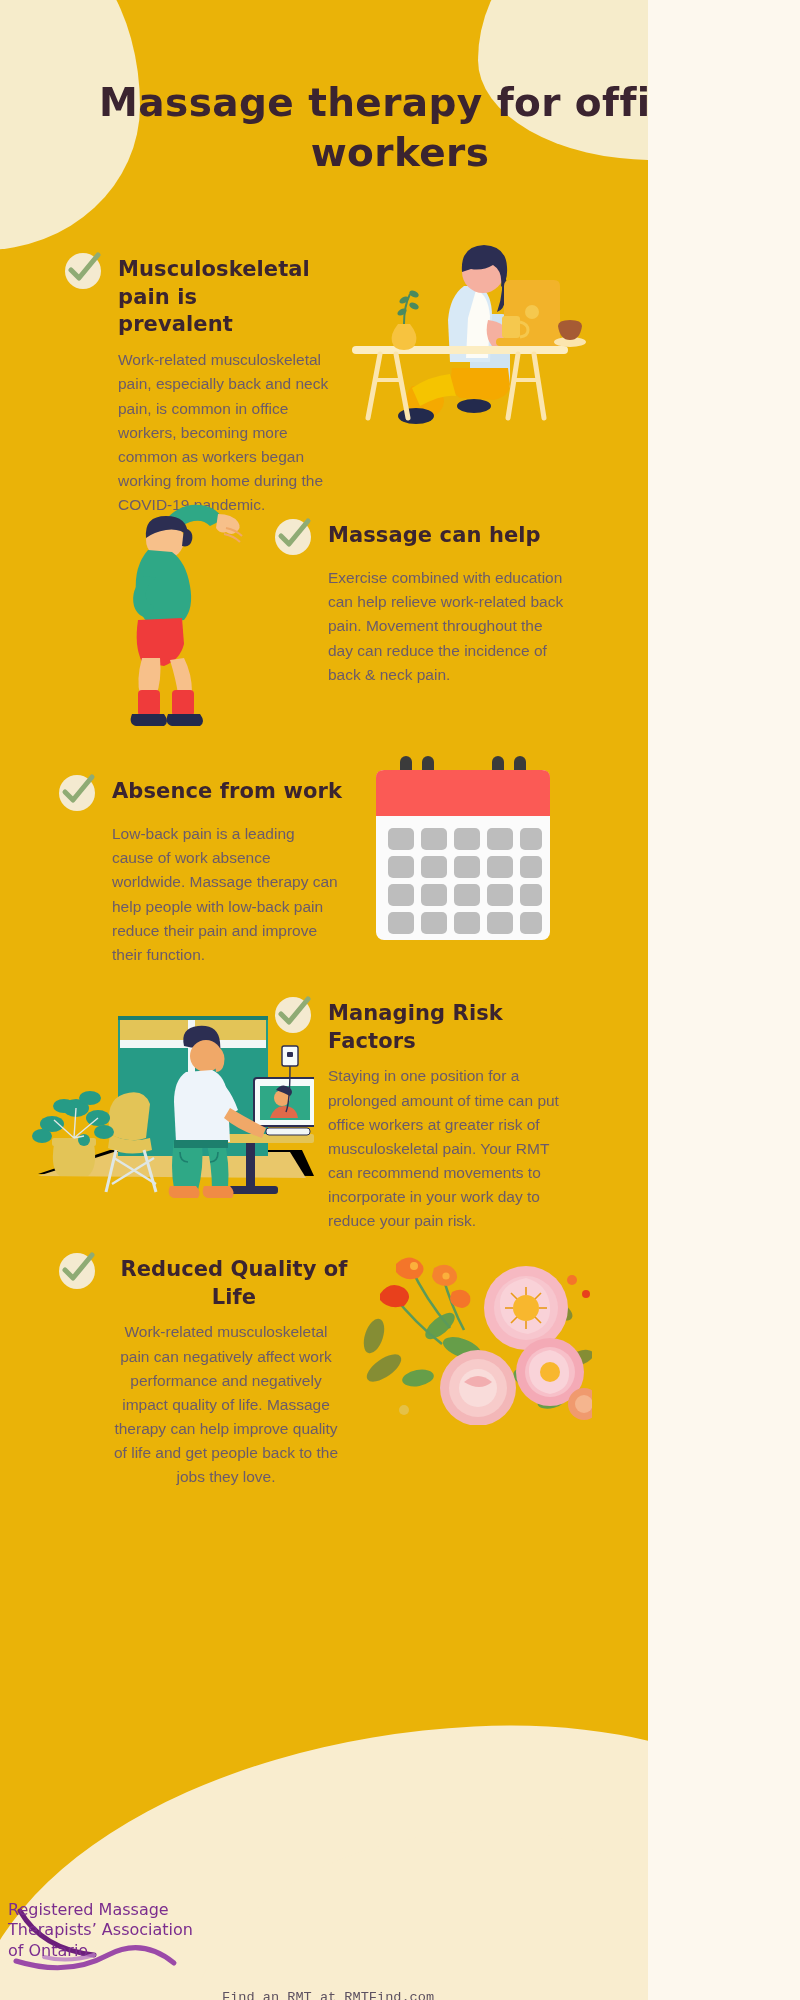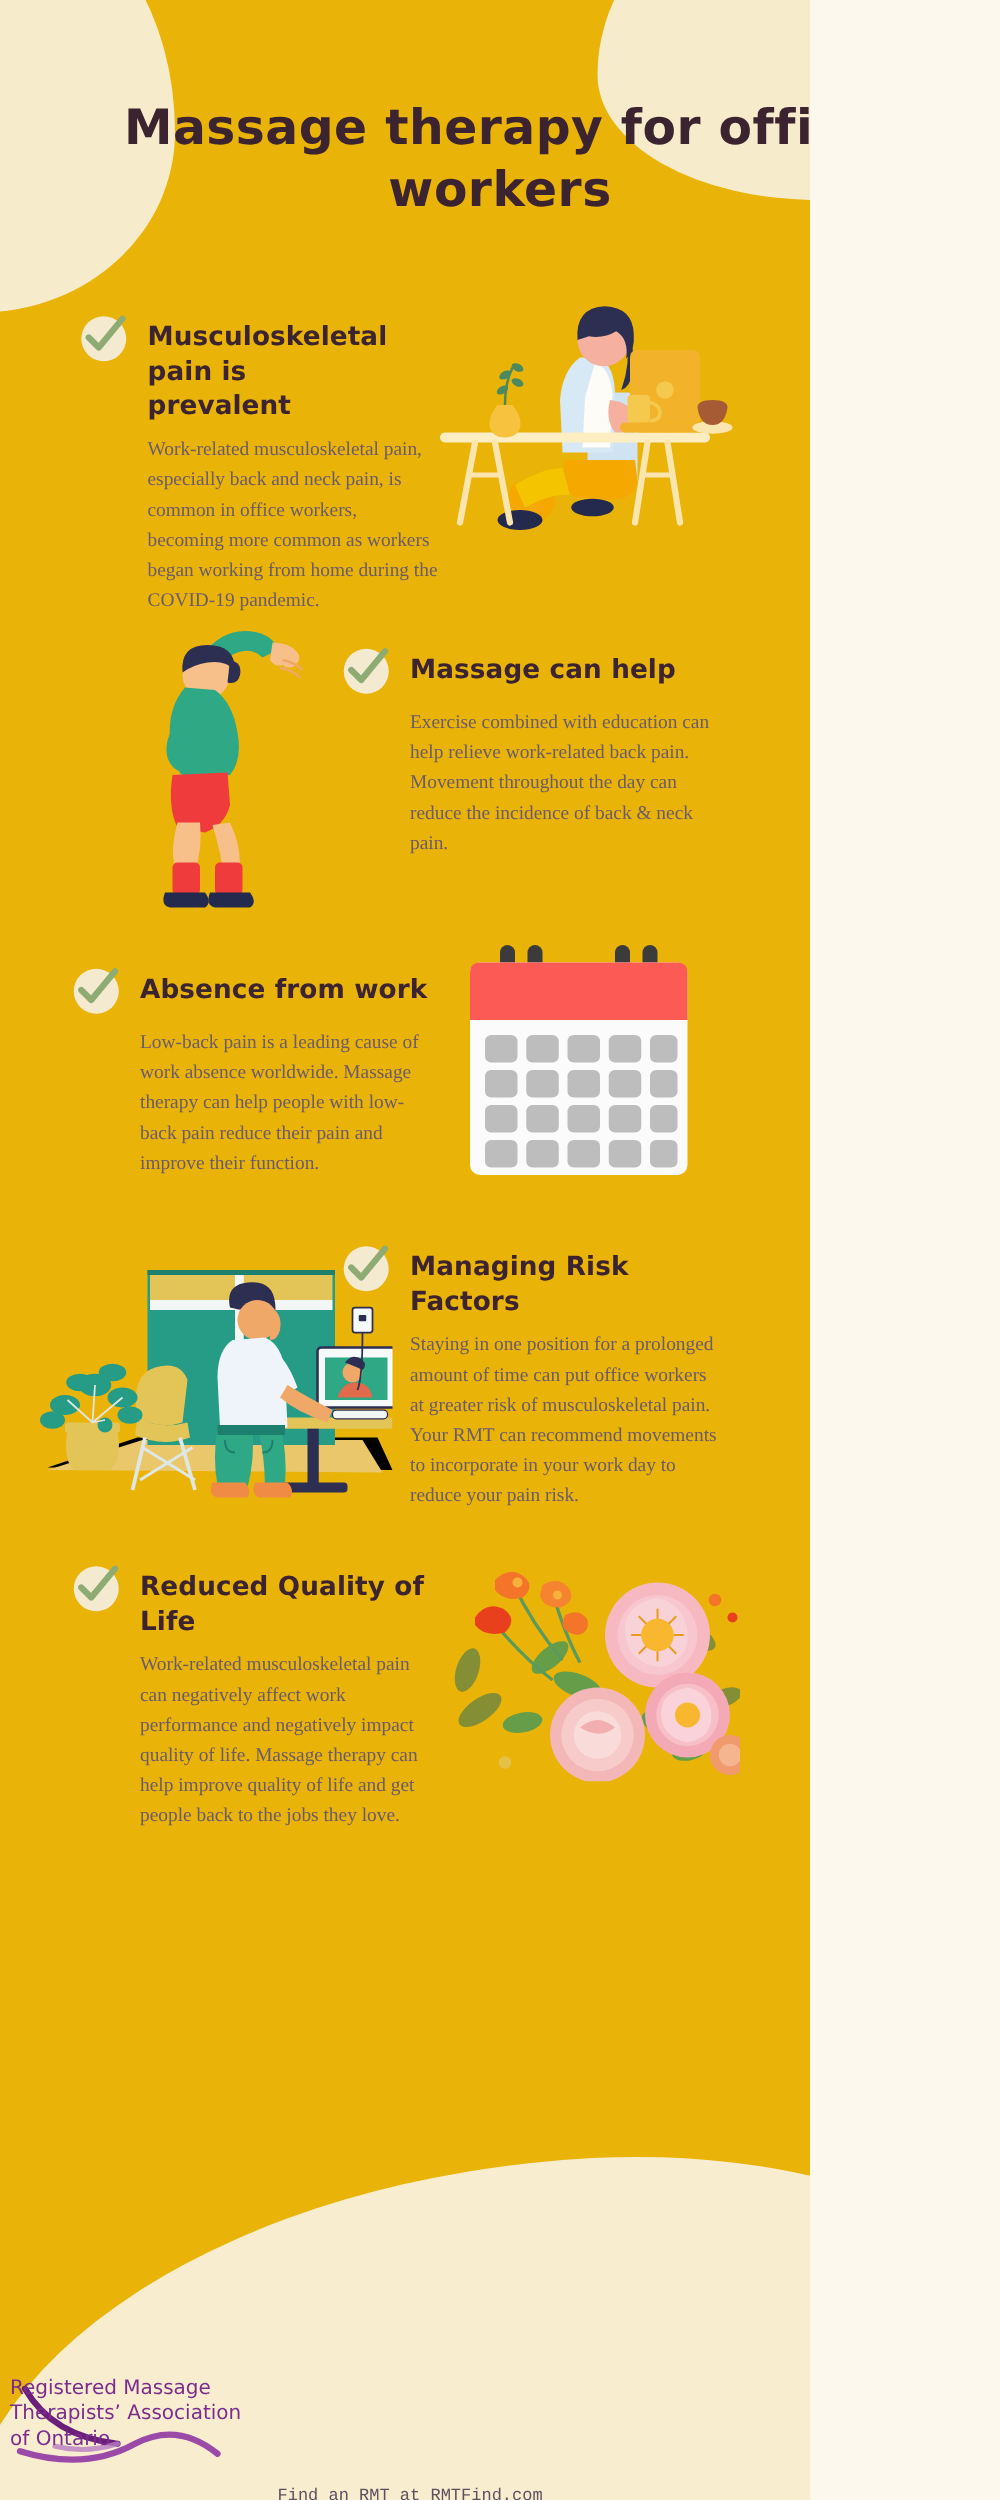--- a/index.html
+++ b/index.html
@@ -45,38 +45,38 @@
   .head{display:flex;align-items:flex-start;gap:12px;}
   .check-wrap{position:relative;width:44px;height:44px;flex:0 0 44px;margin-top:-6px;}
   .check-disc{position:absolute;left:3px;top:6px;width:36px;height:36px;border-radius:50%;background:#f4ead0;}
   .check-wrap svg{position:absolute;left:0;top:0;}
   .h2{
     font-weight:700;font-size:21px;line-height:1.32;color:#3b2430;
     font-family:"DejaVu Sans", sans-serif;letter-spacing:.1px;padding-top:3px;
   }
   .body{
     font-size:15.5px;line-height:1.56;color:#6b5b6b;
-    font-family:Liberation Serif, serif;
+    font-family:Liberation Sans, sans-serif;
   }
 
   
   #sec1{left:62px;top:228px;width:268px;}
   #sec1 .body{margin-top:9px;width:232px;margin-left:56px;}
   #sec1 .h2{width:200px;}
 
   #sec2{left:272px;top:494px;width:300px;}
   #sec2 .body{margin-top:9px;width:240px;margin-left:56px;}
 
   #sec3{left:56px;top:750px;width:300px;}
   #sec3 .body{margin-top:9px;width:228px;margin-left:56px;}
 
   #sec4{left:272px;top:972px;width:320px;}
   #sec4 .body{margin-top:9px;width:248px;margin-left:56px;}
 
-  #sec5{left:56px;top:1228px;width:300px;}
+  #sec5{left:56px;top:1228px;width:300px;text-align:center;}
   #sec5 .body{margin-top:9px;width:228px;margin-left:56px;}
 
   
   .illus{position:absolute;}
   #illus-laptop{left:352px;top:228px;width:248px;height:215px;}
   #illus-stretch{left:92px;top:480px;width:210px;height:260px;}
   #illus-calendar{left:368px;top:752px;width:190px;height:205px;}
   #illus-desk{left:14px;top:986px;width:300px;height:215px;}
   #illus-flowers{left:344px;top:1250px;width:248px;height:175px;}
 

